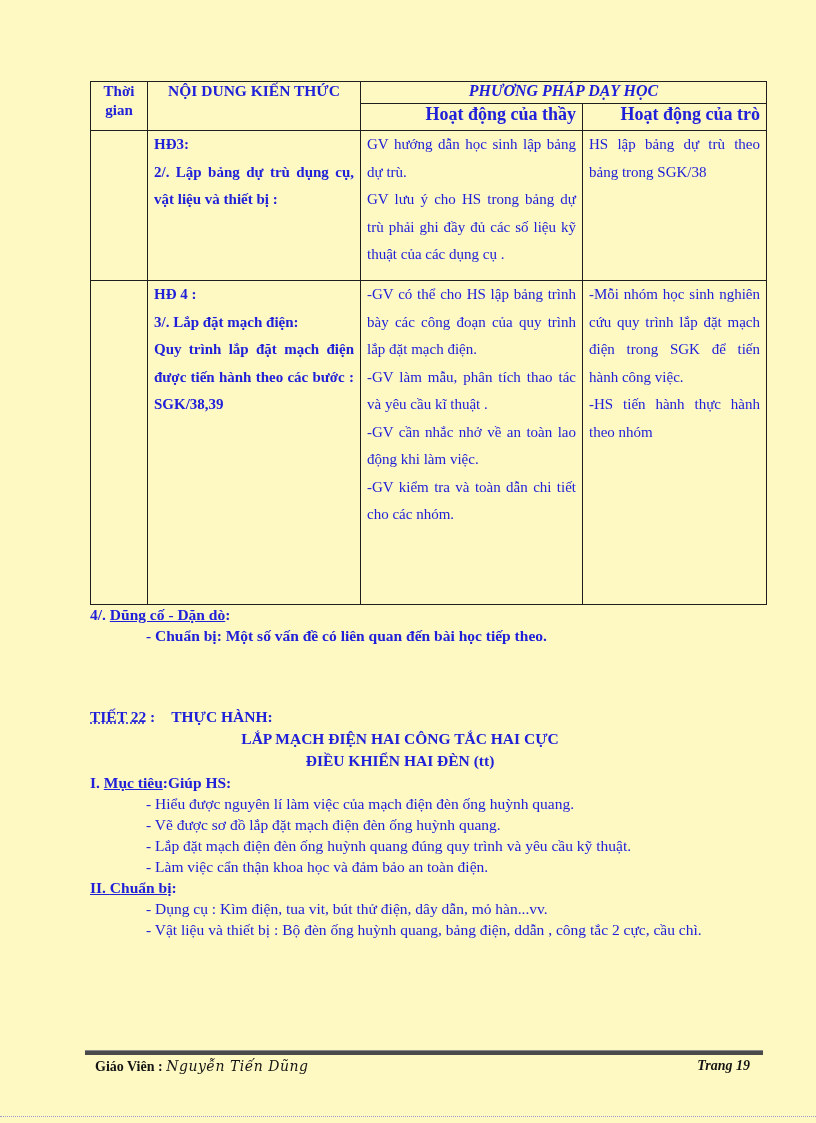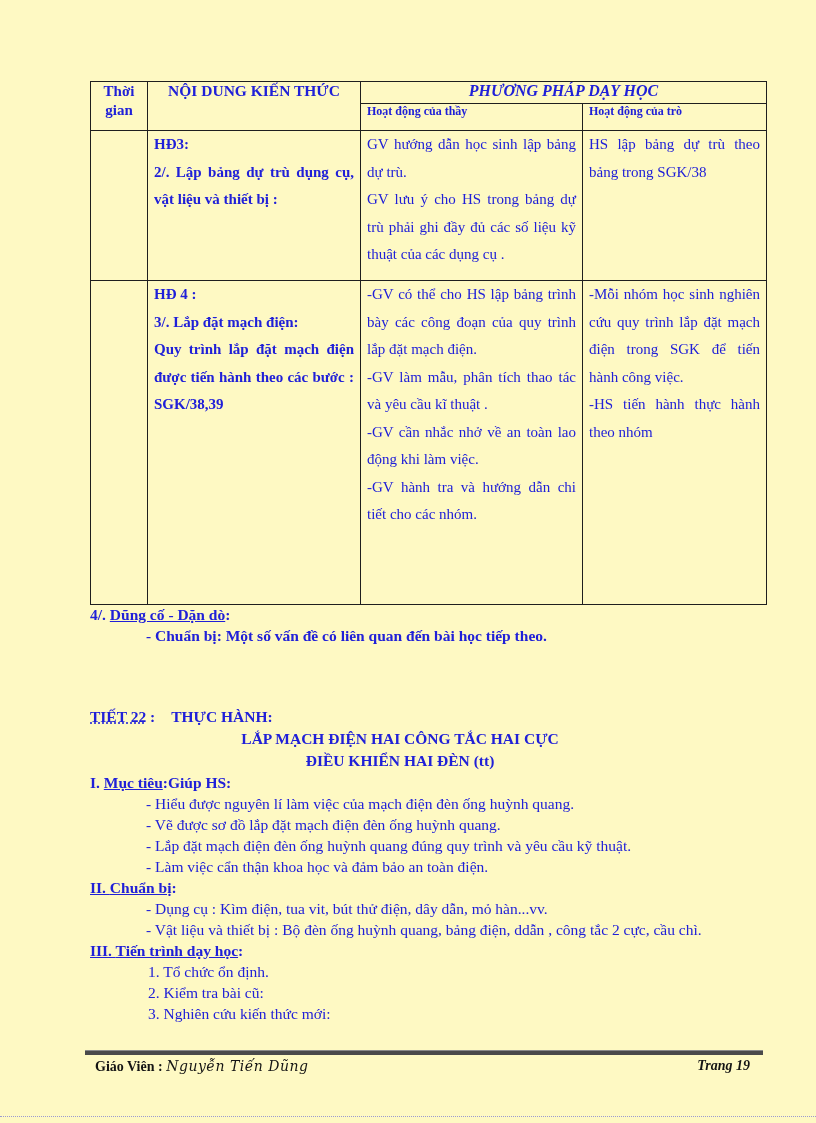--- a/index.html
+++ b/index.html
@@ -12,21 +12,21 @@
     position:absolute; left:90px; top:81px; width:676px;
     border-collapse:collapse; table-layout:fixed;
   }
   table.lesson-table th, table.lesson-table td {
     border:1.5px solid #1f1f1f; vertical-align:top; padding:0 6px;
     overflow:hidden;
   }
   th.h-time   { width:57px;  font-size:15px;  line-height:19px; font-weight:bold; text-align:center; vertical-align:middle; padding:0 2px;}
   th.h-content{ width:213px; font-size:15.5px; font-weight:bold; text-align:center; vertical-align:middle;margin-top:12px; }
   th.h-method { font-size:16px; font-weight:bold; text-align:center; height:21px; vertical-align:middle;font-style:italic; }
-  th.h-sub    { font-size:12px; font-weight:bold; text-align:left; height:26px; vertical-align:middle; }
+  th.h-sub    { font-size:18px; font-weight:bold; text-align:right; height:26px; vertical-align:middle; }
   col.c-teacher { width:222px; }
   col.c-student { width:184px; }
   tr.row1 { height:150px; }
   tr.row2 { height:324px; }
   td.cell p { margin:0; font-size:15px; line-height:27.5px; text-align:justify; }
   td.content-cell p { font-weight:bold; }
   
   .flow { position:absolute; left:90px; top:604px; width:676px; font-size:15.5px; }
   .flow p { margin:0; line-height:21px; }
   .bold { font-weight:bold; }
@@ -86,21 +86,21 @@
         <td class="cell time-cell"></td>
         <td class="cell content-cell">
           <p>HĐ 4 :</p>
           <p>3/. Lắp đặt mạch điện:</p>
           <p>Quy trình lắp đặt mạch điện được tiến hành theo các bước : SGK/38,39</p>
         </td>
         <td class="cell teacher-cell">
           <p>-GV có thể cho HS lập bảng trình bày các công đoạn của quy trình lắp đặt mạch điện.</p>
           <p>-GV làm mẫu, phân tích thao tác và yêu cầu kĩ thuật .</p>
           <p>-GV cần nhắc nhở về an toàn lao động khi làm việc.</p>
-          <p>-GV hành tra và hướng dẫn chi tiết cho các nhóm.</p>
+          <p>-GV kiểm tra và toàn dẫn chi tiết cho các nhóm.</p>
         </td>
         <td class="cell student-cell">
           <p>-Mỗi nhóm học sinh nghiên cứu quy trình lắp đặt mạch điện trong SGK để tiến hành công việc.</p>
           <p>-HS tiến hành thực hành theo nhóm</p>
         </td>
       </tr>
     </tbody>
   </table>
 
   <div class="flow">
@@ -123,26 +123,20 @@
       <p class="indent">- Lắp đặt mạch điện đèn ống huỳnh quang đúng quy trình và yêu cầu kỹ thuật.</p>
       <p class="indent">- Làm việc cẩn thận khoa học và đảm bảo an toàn điện.</p>
     </div>
 
     <div class="sec">
       <p class="bold"><span class="u"><span>II. </span><span>Chuẩn bị</span></span><span>:</span></p>
       <p class="indent">- Dụng cụ : Kìm điện, tua vit, bút thử điện, dây dẫn, mỏ hàn...vv.</p>
       <p class="indent">- Vật liệu và thiết bị : Bộ đèn ống huỳnh quang, bảng điện, ddẫn , công tắc 2 cực, cầu chì.</p>
     </div>
 
-    <div class="sec">
-      <p class="bold"><span class="u"><span>III. </span><span>Tiến trình dạy học</span></span><span>:</span></p>
-      <p class="indent-lg">1. Tổ chức ổn định.</p>
-      <p class="indent-lg">2. Kiểm tra bài cũ:</p>
-      <p class="indent-lg">3. Nghiên cứu kiến thức mới:</p>
-    </div>
 
   </div>
 
   <div class="footer-rule"></div>
 
   <div class="footer">
     <span class="f-label">Giáo Viên : </span><span class="f-name">Nguyễn Tiến Dũng</span>
     <span class="f-page">Trang 19</span>
   </div>
 

